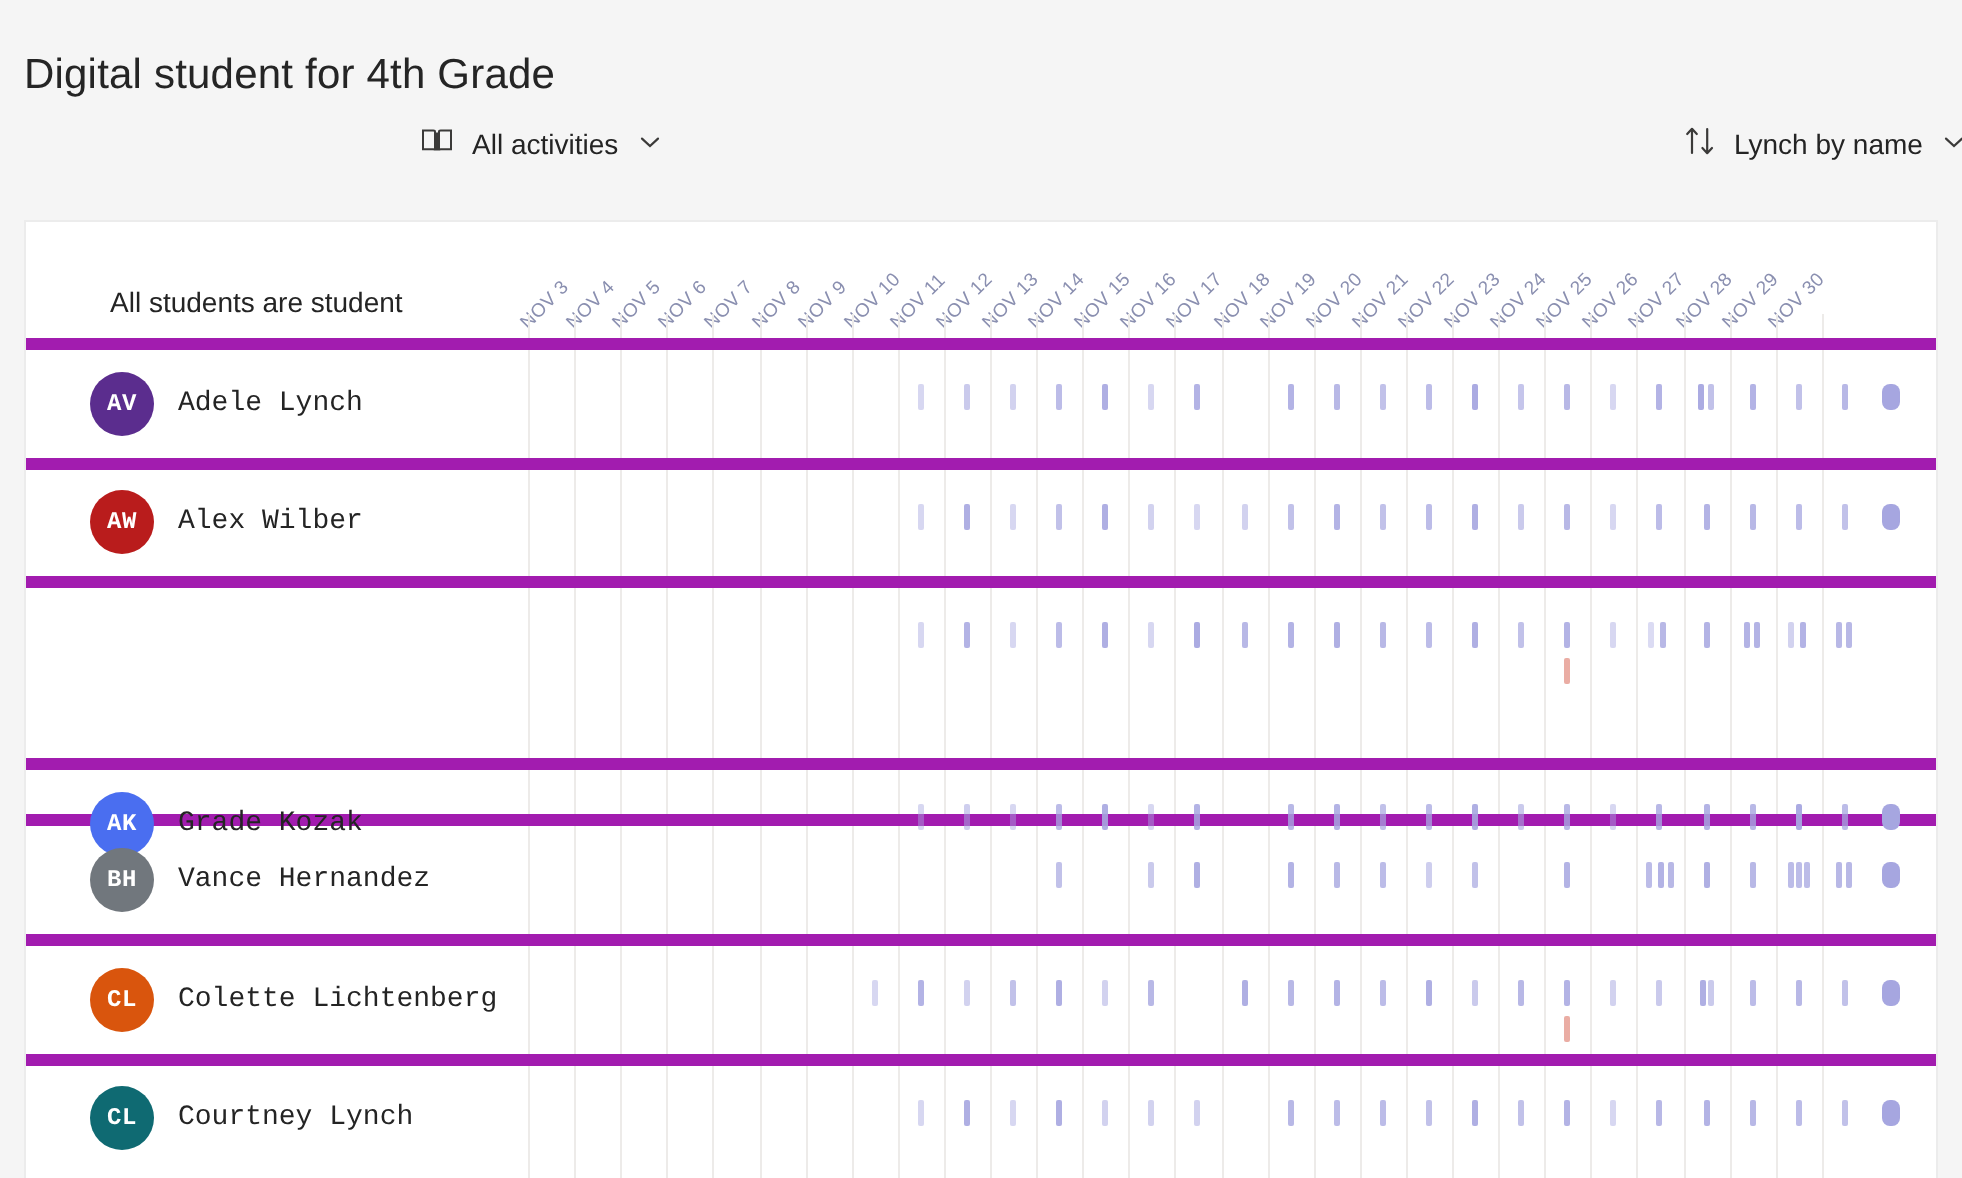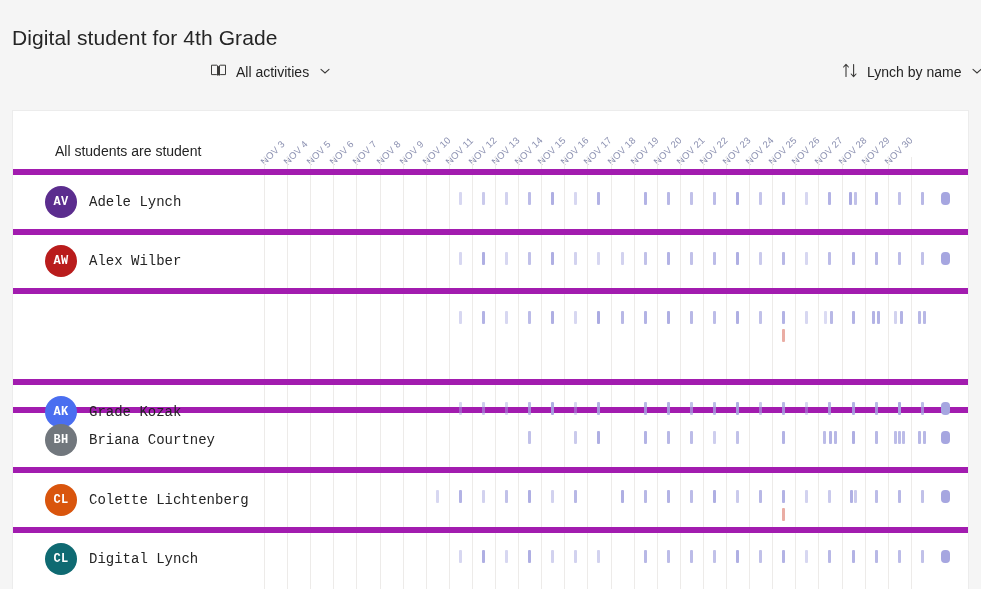--- a/index.html
+++ b/index.html
@@ -433,21 +433,21 @@
           <div class="mark" style="left: 838.55px; height: 13px; opacity: 0.85; top: 17.3px;"></div>
           <div class="mark" style="left: 861.65px; height: 13px; opacity: 0.8; top: 17.3px;"></div>
           <div class="mark" style="left: 884.75px; height: 13px; opacity: 0.95; top: 17.3px;"></div>
           <div class="mark" style="left: 907.85px; height: 13px; opacity: 0.75; top: 17.3px;"></div>
           <div class="mark blob" style="left: 927.95px; top: 17.3px;"></div>
         </div>
       </div>
       <div class="row" style="top: 238.4px;">
         <div class="row-left">
           <div class="avatar" style="background: rgb(113, 119, 125);">BH</div>
-          <div class="student-name">Briana Courtney</div>
+          <div class="student-name">Vance Hernandez</div>
         </div>
         <div class="row-marks">
           <div class="mark" style="left: 515.15px; height: 13px; opacity: 0.7; top: 17.3px;"></div>
           <div class="mark" style="left: 561.35px; height: 13px; opacity: 0.6; top: 17.3px;"></div>
           <div class="mark" style="left: 584.45px; height: 13px; opacity: 0.9; top: 17.3px;"></div>
           <div class="mark" style="left: 630.65px; height: 13px; opacity: 0.85; top: 17.3px;"></div>
           <div class="mark" style="left: 653.75px; height: 13px; opacity: 0.8; top: 17.3px;"></div>
           <div class="mark" style="left: 676.85px; height: 13px; opacity: 0.75; top: 17.3px;"></div>
           <div class="mark" style="left: 699.95px; height: 13px; opacity: 0.55; top: 17.3px;"></div>
           <div class="mark" style="left: 723.05px; height: 13px; opacity: 0.7; top: 17.3px;"></div>
@@ -493,21 +493,21 @@
           <div class="mark" style="left: 840.55px; height: 13px; opacity: 0.6; top: 17.3px;"></div>
           <div class="mark" style="left: 861.65px; height: 13px; opacity: 0.75; top: 17.3px;"></div>
           <div class="mark" style="left: 884.75px; height: 13px; opacity: 0.8; top: 17.3px;"></div>
           <div class="mark" style="left: 907.85px; height: 13px; opacity: 0.7; top: 17.3px;"></div>
           <div class="mark blob" style="left: 927.95px; top: 17.3px;"></div>
         </div>
       </div>
       <div class="row" style="top: 357.6px;">
         <div class="row-left">
           <div class="avatar" style="background: rgb(15, 106, 114);">CL</div>
-          <div class="student-name">Digital Lynch</div>
+          <div class="student-name">Courtney Lynch</div>
         </div>
         <div class="row-marks">
           <div class="mark" style="left: 445.85px; height: 13px; opacity: 0.45; top: 17.3px;"></div>
           <div class="mark" style="left: 468.95px; height: 13px; opacity: 0.9; top: 17.3px;"></div>
           <div class="mark" style="left: 492.05px; height: 13px; opacity: 0.45; top: 17.3px;"></div>
           <div class="mark" style="left: 515.15px; height: 13px; opacity: 0.9; top: 17.3px;"></div>
           <div class="mark" style="left: 538.25px; height: 13px; opacity: 0.5; top: 17.3px;"></div>
           <div class="mark" style="left: 561.35px; height: 13px; opacity: 0.5; top: 17.3px;"></div>
           <div class="mark" style="left: 584.45px; height: 13px; opacity: 0.5; top: 17.3px;"></div>
           <div class="mark" style="left: 630.65px; height: 13px; opacity: 0.8; top: 17.3px;"></div>

